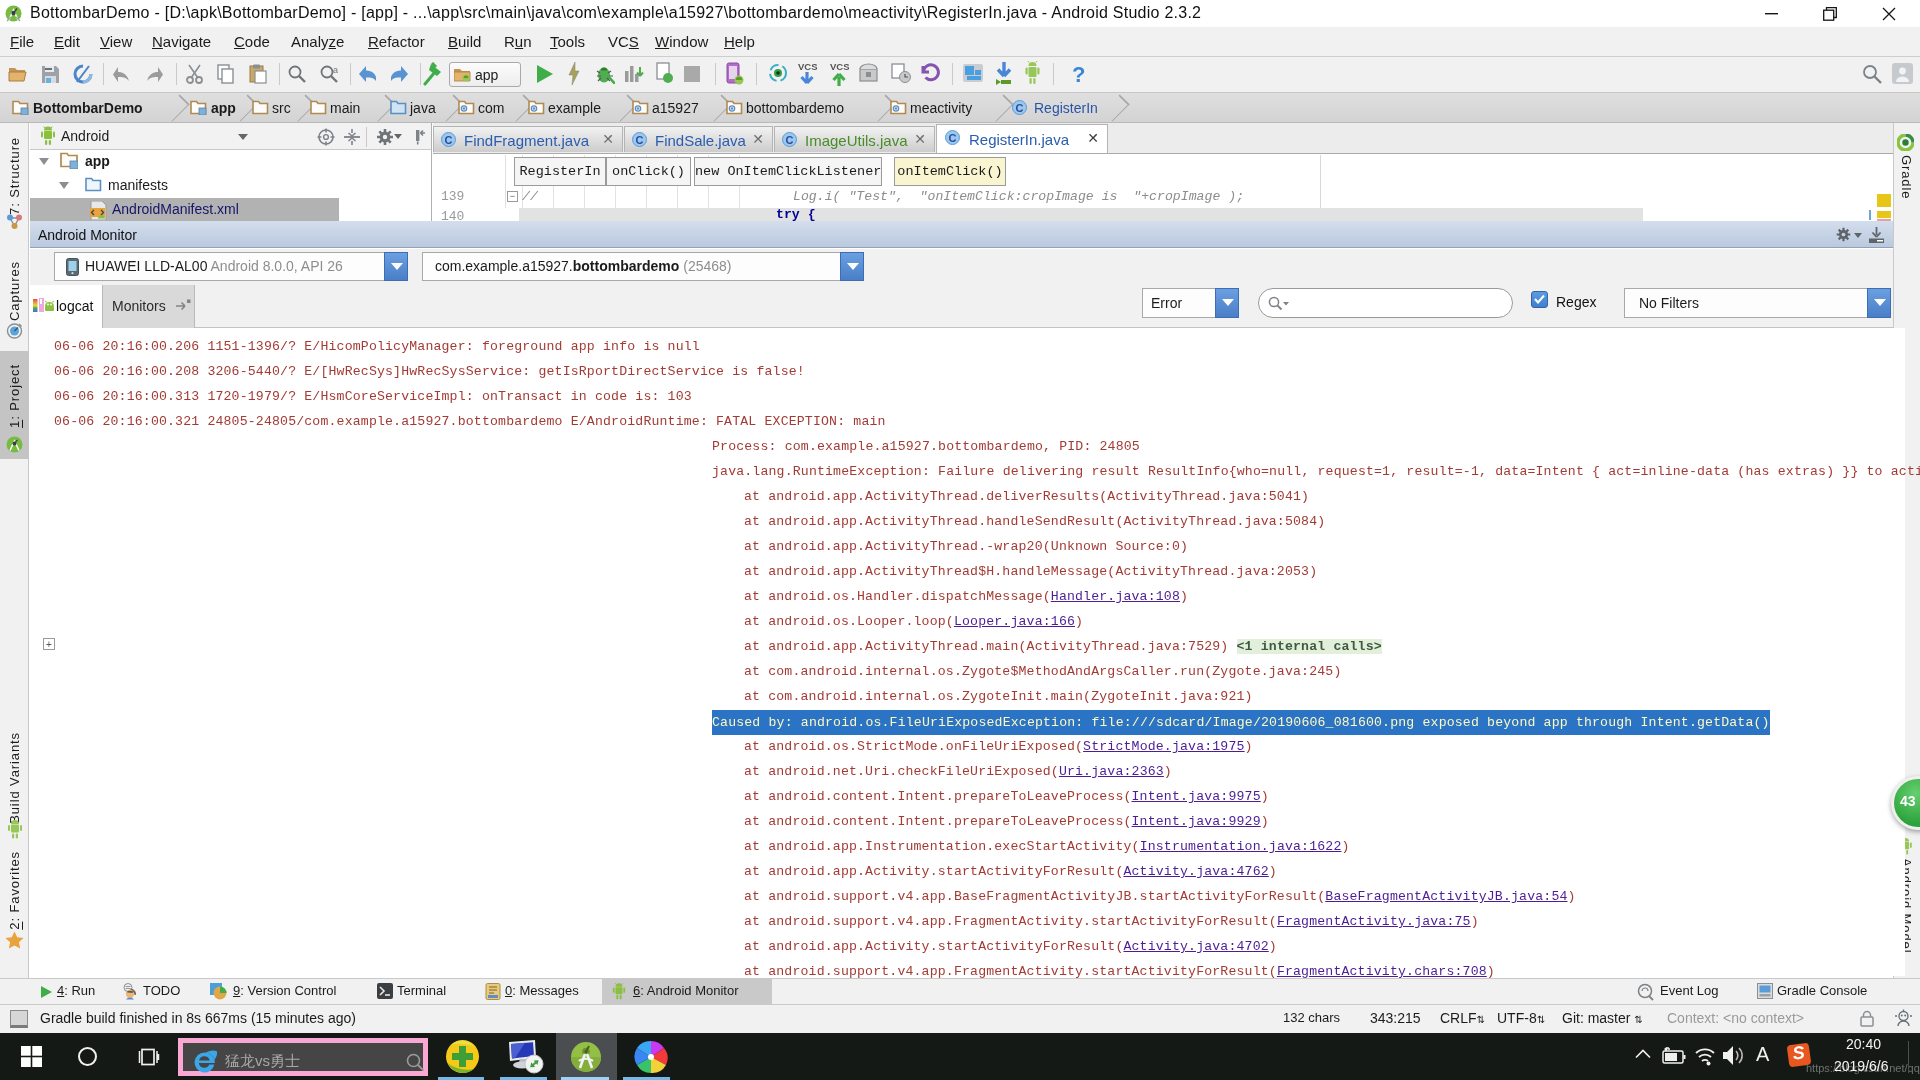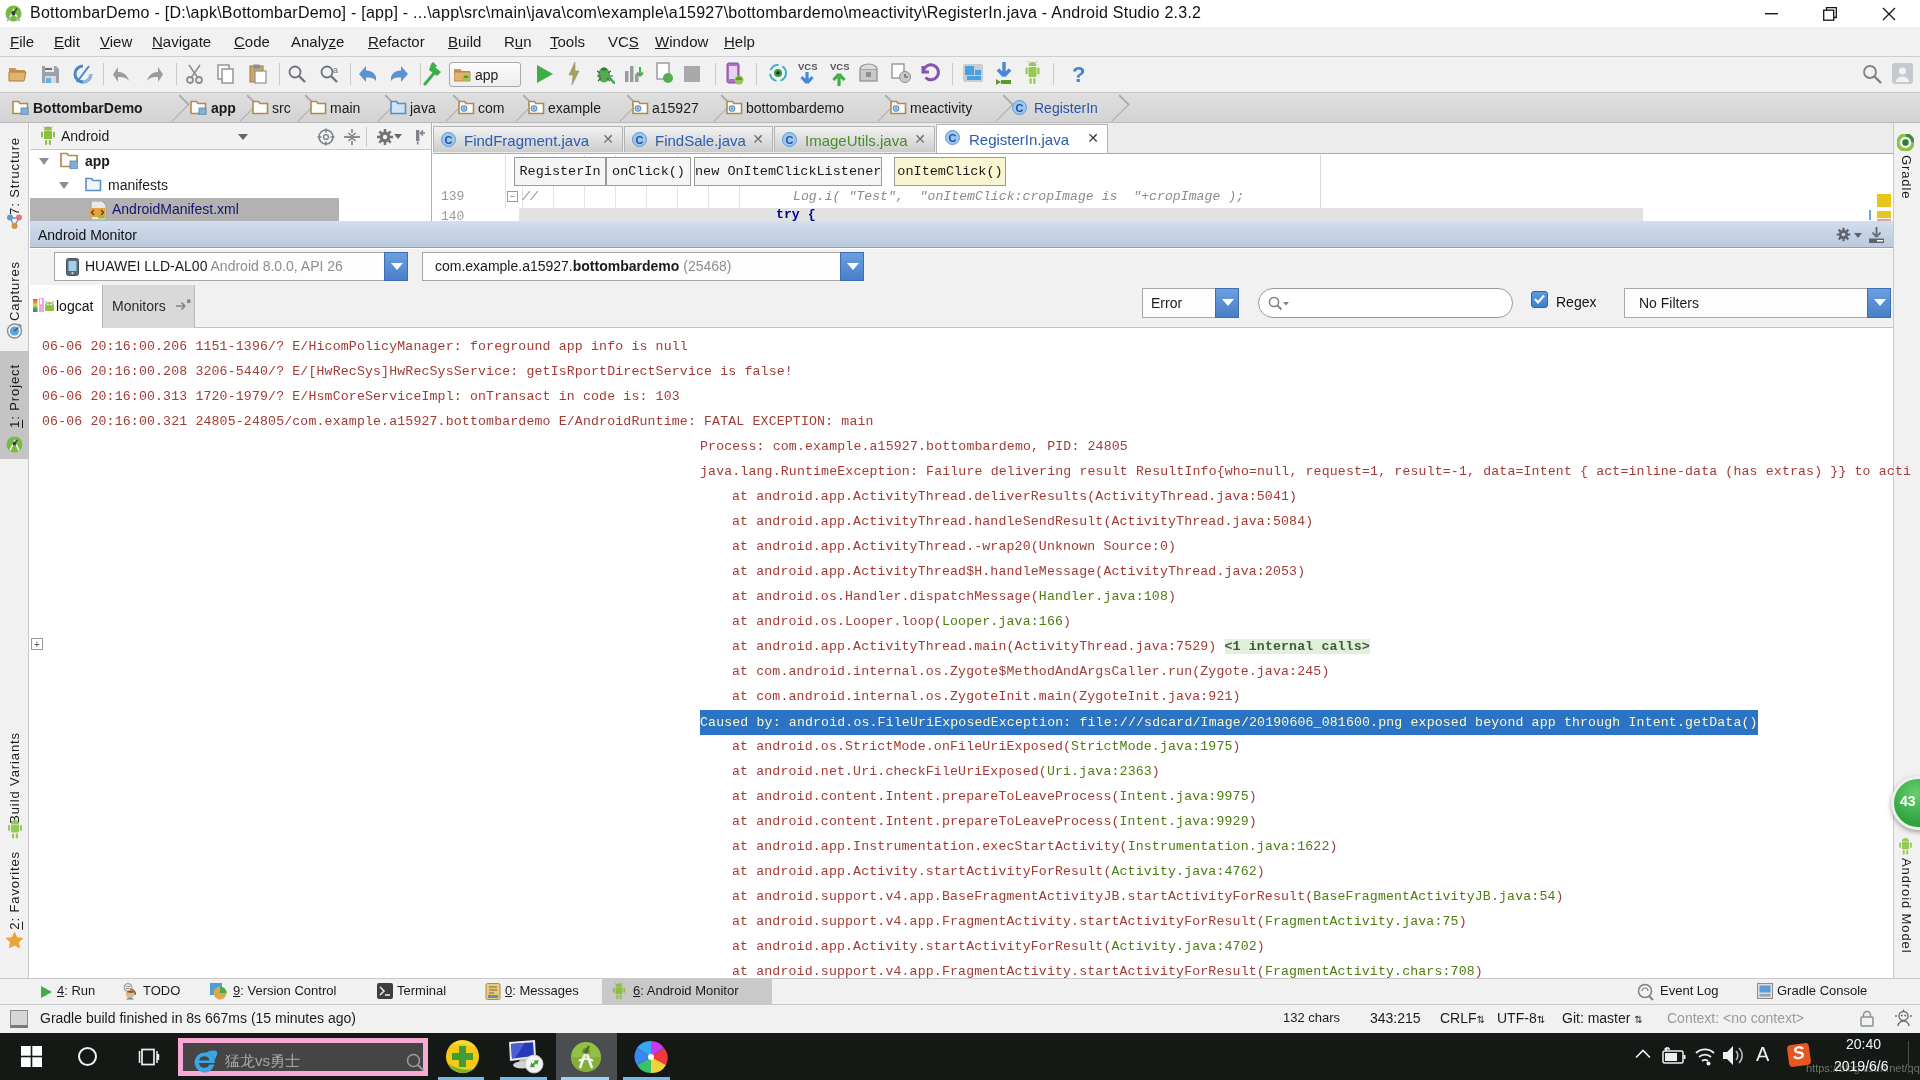--- a/index.html
+++ b/index.html
@@ -21,23 +21,23 @@
 #rightstripe { left:1893px; top:123px; width:27px; height:881px; background:#f1f1f1; border-left:1px solid #c9c9c9; }
 .vtext { position:absolute; writing-mode:vertical-rl; transform:rotate(180deg); font-size:13px; color:#1b1b1b; letter-spacing:0.9px; }
 .vtext2 { position:absolute; writing-mode:vertical-rl; font-size:13px; color:#1b1b1b; letter-spacing:0.9px; }
 #project { left:30px; top:123px; width:402px; height:99px; background:#fff; border-right:1px solid #b0b0b0; }
 #projhead { position:absolute; left:0; top:0; width:401px; height:27px; background:#f2f2f2; border-bottom:1px solid #c9c9c9; }
 #editor { left:433px; top:123px; width:1460px; height:99px; background:#fff; }
 #monitor { left:30px; top:221px; width:1863px; height:756px; background:#fff; }
 #monhead { position:absolute; left:0; top:0; width:1863px; height:27px; background:linear-gradient(#d3deed,#bac9de); border-bottom:1px solid #93a1b8; }
 #devrow { position:absolute; left:0; top:28px; width:1863px; height:35px; background:#f1f1f1; }
 #tabrow { position:absolute; left:0; top:63px; width:1863px; height:44px; background:#f1f1f1; border-bottom:1px solid #c3c3c3; }
-#logarea { position:absolute; left:0; top:107px; width:1863px; height:648px; background:#fff; font-family:"Liberation Mono", monospace; font-size:13.2px; color:#a33b35; }
+#logarea { position:absolute; left:12px; top:107px; width:1863px; height:648px; background:#fff; font-family:"Liberation Mono", monospace; font-size:13.2px; color:#a33b35; }
 .logline { position:absolute; white-space:pre; letter-spacing:0.16px; }
-.llink { color:#4d7c0f; }
+.llink { color:#4c1d95; text-decoration:underline; }
 #bottomrow { left:0; top:978px; width:1920px; height:26px; background:#f1f1f1; border-top:1px solid #c9c9c9; }
 .brbtn { position:absolute; top:4px; font-size:13px; color:#1b1b1b; }
 #statusbar { left:0; top:1004px; width:1920px; height:29px; background:#f1f1f1; border-top:1px solid #c9c9c9; }
 #taskbar { left:0; top:1033px; width:1920px; height:47px; background:#151915; }
 .combo { position:absolute; background:#fdfdfd; border:1px solid #a8a8a8; }
 .comboarrow { position:absolute; right:-1px; top:-1px; bottom:-1px; width:24px; background:linear-gradient(#6a9fe0,#4a7fc8); border:1px solid #3d6eb5; }
 .comboarrow:before { content:""; position:absolute; left:6px; top:10px; border-left:6px solid transparent; border-right:6px solid transparent; border-top:7px solid #fff; }
 .etab { position:absolute; top:4px; height:26px; background:linear-gradient(#f2f2f2,#cccccc); border:1px solid #b4b4b4; border-bottom:0; font-size:15px; }
 .cicon { display:inline-block; width:15px; height:15px; border-radius:50%; background:#9cc7f0; border:1px solid #5e9bd0; color:#27509a; font-size:11px; font-weight:bold; text-align:center; line-height:14px; vertical-align:-3px; }
 </style>

